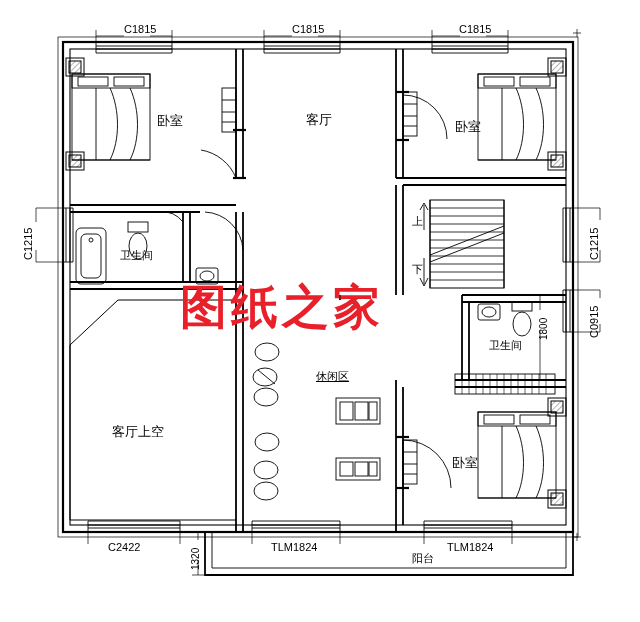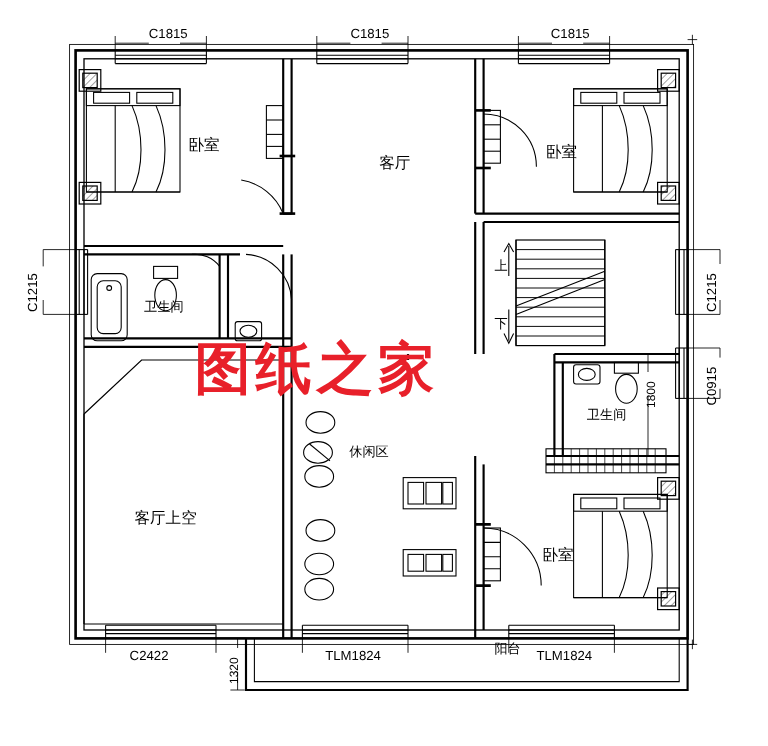--- a/index.html
+++ b/index.html
@@ -3,21 +3,21 @@
 <meta charset="utf-8">
 <style>
   html,body{margin:0;padding:0;background:#ffffff;}
   body{width:640px;height:622px;position:relative;font-family:"Liberation Sans",sans-serif;overflow:hidden;}
   #plan{position:absolute;left:0;top:0;width:640px;height:622px;}
   .lbl{position:absolute;font-family:"Liberation Sans",sans-serif;color:#000;white-space:nowrap;}
   .lbl.cn{font-size:13px;}
   .lbl.sm{font-size:11px;}
   .lbl.xs{font-size:10px;}
   .lbl.rot{transform-origin:left top;}
-  .wm{position:absolute;left:162px;top:276px;font-family:"DejaVu Serif",serif;font-size:47px;font-weight:bold;color:#e8202a;letter-spacing:4px;white-space:nowrap;}
+  .wm{position:absolute;left:180px;top:276px;font-family:"DejaVu Serif",serif;font-size:47px;font-weight:bold;color:#e8202a;letter-spacing:4px;white-space:nowrap;}
 </style>
 </head>
 <body>
 
 <svg id="plan" viewBox="0 0 640 622" xmlns="http://www.w3.org/2000/svg">
   <defs>
     <pattern id="hatch" width="4" height="4" patternUnits="userSpaceOnUse" patternTransform="rotate(45)">
       <line x1="0" y1="0" x2="0" y2="4" stroke="#000" stroke-width="0.6"></line>
     </pattern>
   </defs>
@@ -411,28 +411,28 @@
 
   <g stroke="#000" stroke-width="0.7">
     <line x1="573" y1="33" x2="581" y2="33"></line>
       <line x1="577" y1="29" x2="577" y2="37"></line>
     <line x1="573" y1="537" x2="581" y2="537"></line>
       <line x1="577" y1="533" x2="577" y2="541"></line>
   </g>
 </svg>
 
 <div class="lbl cn" style="left:157px;top:112px;">卧室</div>
-<div class="lbl cn" style="left:316px;top:111px;margin-top:16px;">客厅</div>
+<div class="lbl cn" style="left:306px;top:111px;">客厅</div>
 <div class="lbl cn" style="left:455px;top:118px;">卧室</div>
 <div class="lbl sm" style="left:120px;top:248px;">卫生间</div>
 <div class="lbl cn" style="left:112px;top:423px;">客厅上空</div>
-<div class="lbl sm" style="left:291px;top:369px;">休闲区</div>
+<div class="lbl sm" style="left:316px;top:369px;text-decoration:underline;">休闲区</div>
 <div class="lbl sm" style="left:489px;top:338px;">卫生间</div>
 <div class="lbl cn" style="left:452px;top:454px;">卧室</div>
-<div class="lbl sm" style="left:412px;top:533px;">阳台</div>
+<div class="lbl sm" style="left:412px;top:551px;">阳台</div>
 <div class="lbl sm" style="left:412px;top:214px;">上</div>
 <div class="lbl sm" style="left:412px;top:262px;">下</div>
 
 <div class="lbl sm" style="left:124px;top:23px;">C1815</div>
 <div class="lbl sm" style="left:292px;top:23px;">C1815</div>
 <div class="lbl sm" style="left:459px;top:23px;">C1815</div>
 <div class="lbl sm rot" style="left:22px;top:260px;transform:rotate(-90deg);">C1215</div>
 <div class="lbl sm rot" style="left:588px;top:260px;transform:rotate(-90deg);">C1215</div>
 <div class="lbl sm rot" style="left:588px;top:338px;transform:rotate(-90deg);">C0915</div>
 <div class="lbl sm" style="left:108px;top:541px;">C2422</div>

